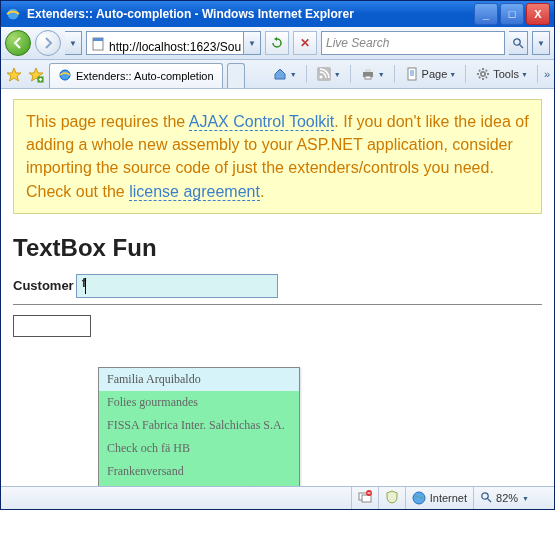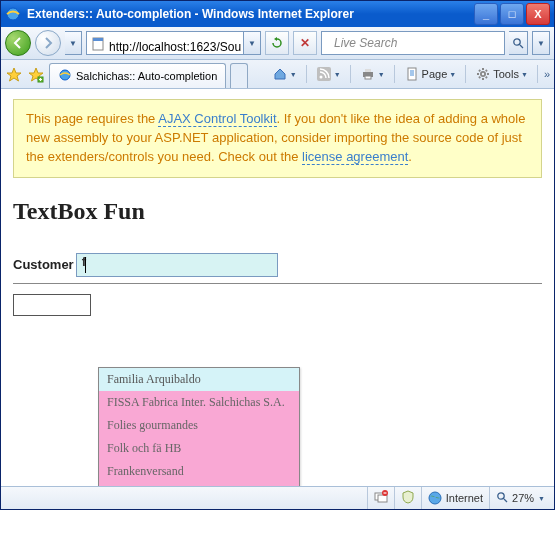--- a/index.html
+++ b/index.html
@@ -92,21 +92,21 @@
   }
   .small-btn {
     width:22px;height:22px;border:1px solid #a9bfd8;
     background:linear-gradient(to bottom,#fdfefe,#e2eaf4);
     display:flex;align-items:center;justify-content:center;
     color:#3a7f1c;font-size:12px;
   }
   .small-btn.stop { color:#c03a3a; }
   .search-box {
     height:22px;border:1px solid #7a9ac0;background:#fff;
-    display:flex;align-items:center;padding:0 12px;
+    display:flex;align-items:center;padding:0 4px;
     flex:1;
     color:#888;font-style:italic;font-size:12px;
   }
   .search-drop {
     width:18px;height:22px;border:1px solid #7a9ac0;border-left:none;
     background:linear-gradient(to bottom,#f7faff,#d7e3f2);
     display:flex;align-items:center;justify-content:center;
     color:#3a5f8c;font-size:10px;
   }
   
@@ -157,35 +157,35 @@
     flex:1;
     overflow:auto;
     padding:10px 12px;
     position: relative;
   }
   .notice {
     background:#ffffc8;
     border:1px solid #d4d48c;
     padding:10px 12px;
     font-family: Verdana, sans-serif;
-    font-size:13px;
+    font-size:16px;
     color:#cc7a00;
     line-height:1.45;
   }
   .notice a {
     color:#3a7fcc;
     text-decoration:none;
     border-bottom:1px dashed #3a7fcc;
   }
   h1.page-h {
-    font-family: Liberation Serif, serif;
+    font-family: Liberation Sans, sans-serif;
     font-size:24px;
     font-weight:bold;
     color:#222;
-    margin:20px 0 28px;
+    margin:20px 0 12px;
   }
   .field-row {
     display:flex;align-items:center;gap:2px;
     font-family: Verdana, sans-serif;
     font-size:13px;font-weight:bold;color:#222;
   }
   .cust-input {
     width:190px;height:22px;
     border:1px solid #7a9ac0;
     background:#d7f3f3;
@@ -206,21 +206,21 @@
     margin:6px 0 10px;
   }
   .below-input {
     width:76px;height:20px;border:1px solid #555;background:#fff;
   }
   
   .dropdown {
     position:absolute;
     left:97px; top:278px;
     width:200px;
-    background:#f9a8d4;
+    background:#86efac;
     border:1px solid #888;
     box-shadow:1px 1px 2px rgba(0,0,0,0.15);
     font-family: Verdana;
     font-size:12px;
   }
   .dd-item {
     padding:4px 8px;
     color:#666;
     cursor:default;
   }
@@ -228,21 +228,21 @@
     background:#d5f3f8;
     color:#555;
   }
   
   .statusbar {
     height:22px;
     background:linear-gradient(to bottom,#f5f8fc,#e3ebf5);
     border-top:1px solid #a9bfd8;
     display:flex;align-items:flex-start;
     font-size:11px;color:#333;
-    padding:0 3px;
+    padding:0 19px;
   }
   .status-spacer { flex:1; }
   .status-seg {
     border-left:1px solid #b8c8dc;
     height:100%;display:flex;align-items:center;
     padding:0 6px;gap:4px;
   }
   .globe { width:14px;height:14px; }
 </style>
 </head>
@@ -330,21 +330,21 @@
           <line x1="11" y1="12.5" x2="14" y2="12.5" stroke="#fff"></line>
         </svg>
     </span>
     <div class="tab">
       <span>
         <svg width="14" height="14" viewBox="0 0 14 14">
             <circle cx="7" cy="7" r="5" fill="#4aa3e8" stroke="#0a5bcc"></circle>
             <path d="M2 7 Q7 3 12 7" stroke="#ffcf3a" stroke-width="1.5" fill="none"></path>
           </svg>
       </span>
-      <span>Salchichas:: Auto-completion</span>
+      <span>Extenders:: Auto-completion</span>
     </div>
     <div class="newtab"></div>
 
     <div class="toolbar-right">
       <div class="tool-item">
         <span class="tool-icon">
             <svg width="14" height="14" viewBox="0 0 14 14">
               <path d="M2 7 L7 2 L12 7 L12 12 L2 12 Z" fill="#6fa8e0" stroke="#3a6fb8"></path>
             </svg>
           </span>
@@ -423,23 +423,23 @@
       <span>Customer</span>
       <div class="cust-input">
         <span style="color:#333;">f</span>
       </div>
     </div>
     <hr class="und">
     <div class="below-input"></div>
 
     <div class="dropdown">
       <div class="dd-item sel">Familia Arquibaldo</div>
+      <div class="dd-item">Folies gourmandes</div>
       <div class="dd-item">FISSA Fabrica Inter. Salchichas S.A.</div>
-      <div class="dd-item">Folies gourmandes</div>
-      <div class="dd-item">Folk och fä HB</div>
+      <div class="dd-item">Check och fä HB</div>
       <div class="dd-item">Frankenversand</div>
       <div class="dd-item">Franchi S.p.A.</div>
       <div class="dd-item">Furia Bacalhau e Frutos do Mar</div>
     </div>
   </div>
 
   <div class="statusbar">
     <div class="status-spacer"></div>
     <div class="status-seg">
       <span><svg width="14" height="14" viewBox="0 0 14 14">
@@ -459,18 +459,18 @@
             <circle cx="7" cy="7" r="6" fill="#5aa8e8" stroke="#2a6fb8"></circle>
             <path d="M2 5 Q5 4 7 6 Q9 8 12 7" fill="#4f9f4f"></path>
           </svg></span>
       <span>Internet</span>
     </div>
     <div class="status-seg">
       <span><svg width="12" height="12" viewBox="0 0 12 12">
             <circle cx="5" cy="5" r="3.2" stroke="#3a5f8c" fill="none" stroke-width="1.3"></circle>
             <line x1="8" y1="8" x2="11" y2="11" stroke="#3a5f8c" stroke-width="1.3"></line>
           </svg></span>
-      <span>27%</span>
+      <span>82%</span>
       <span class="tool-drop">▼</span>
     </div>
   </div>
 
 </div>
 
 </body></html>

